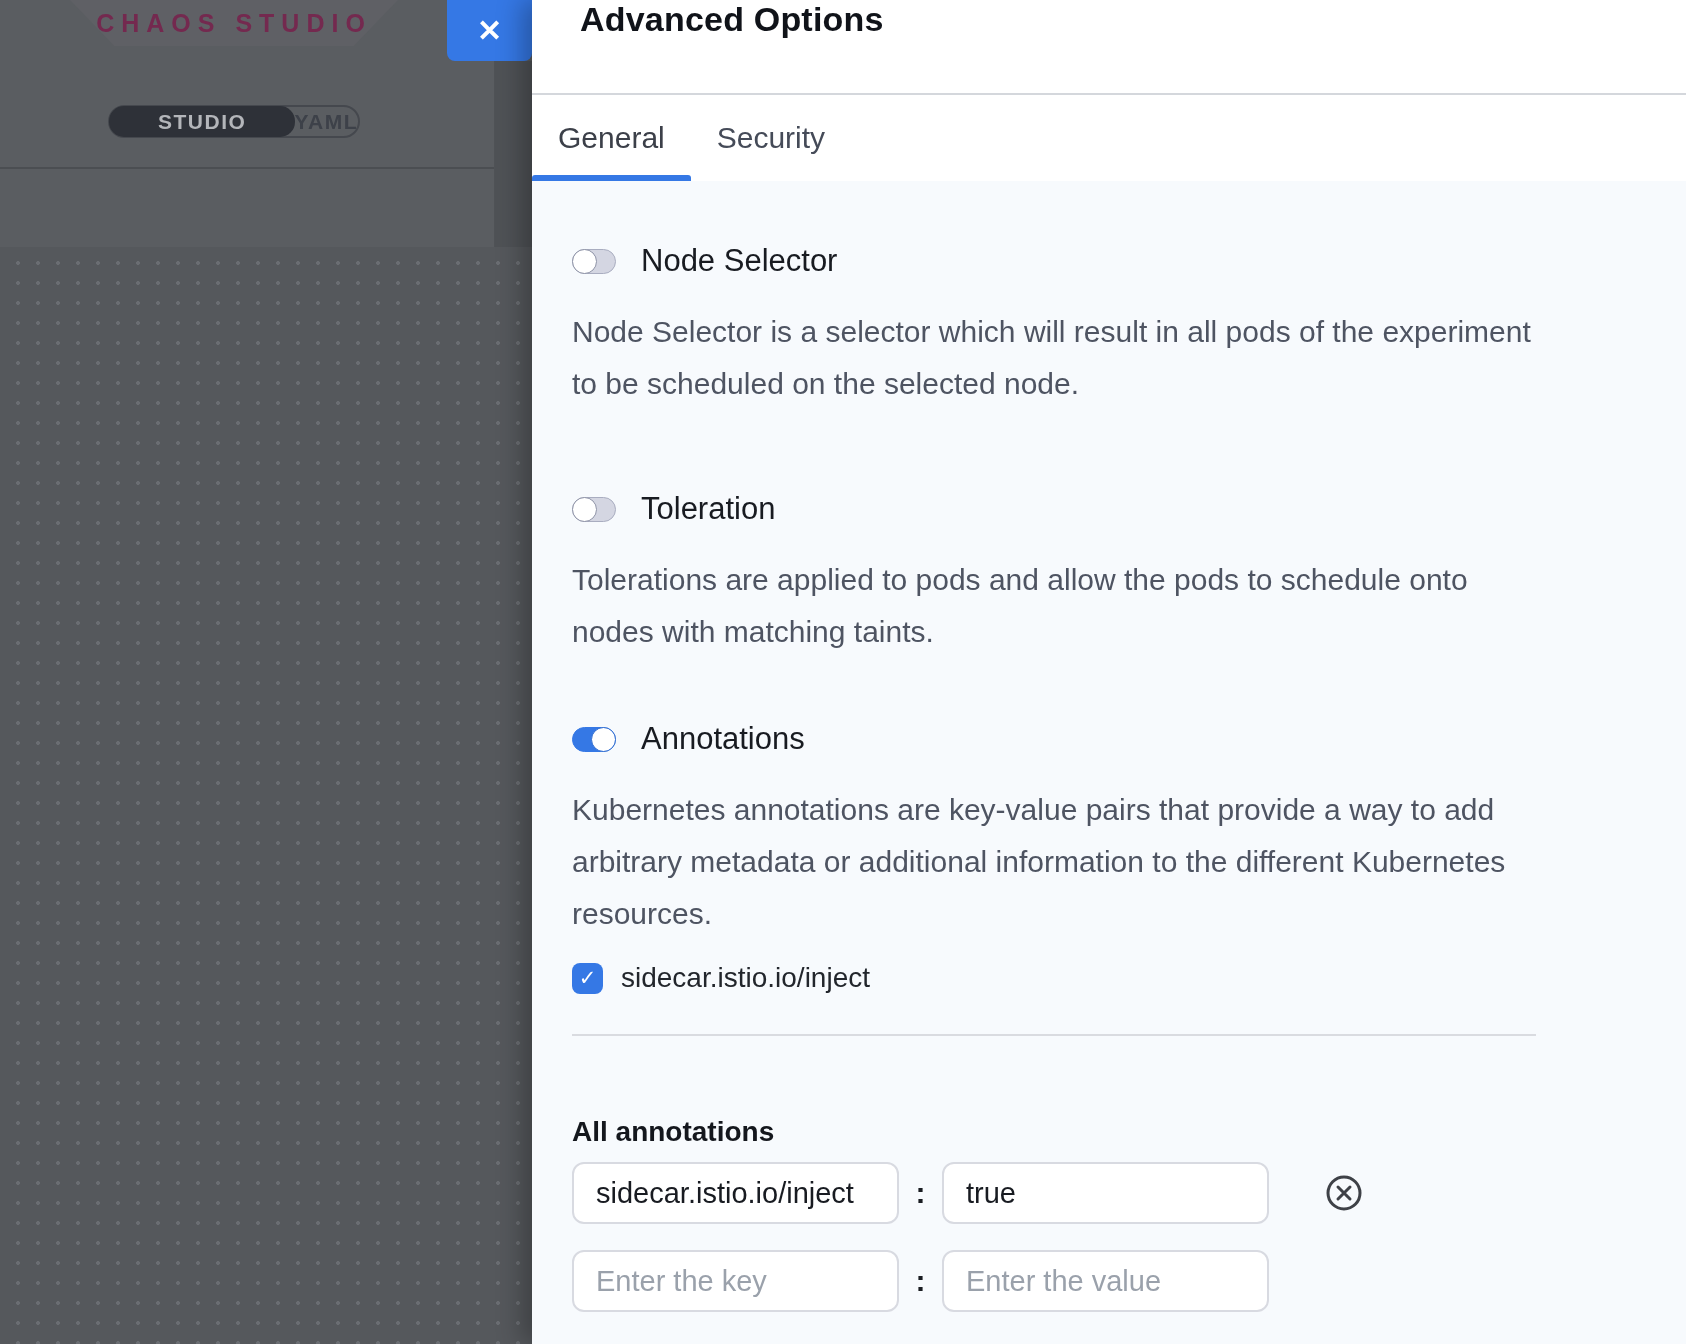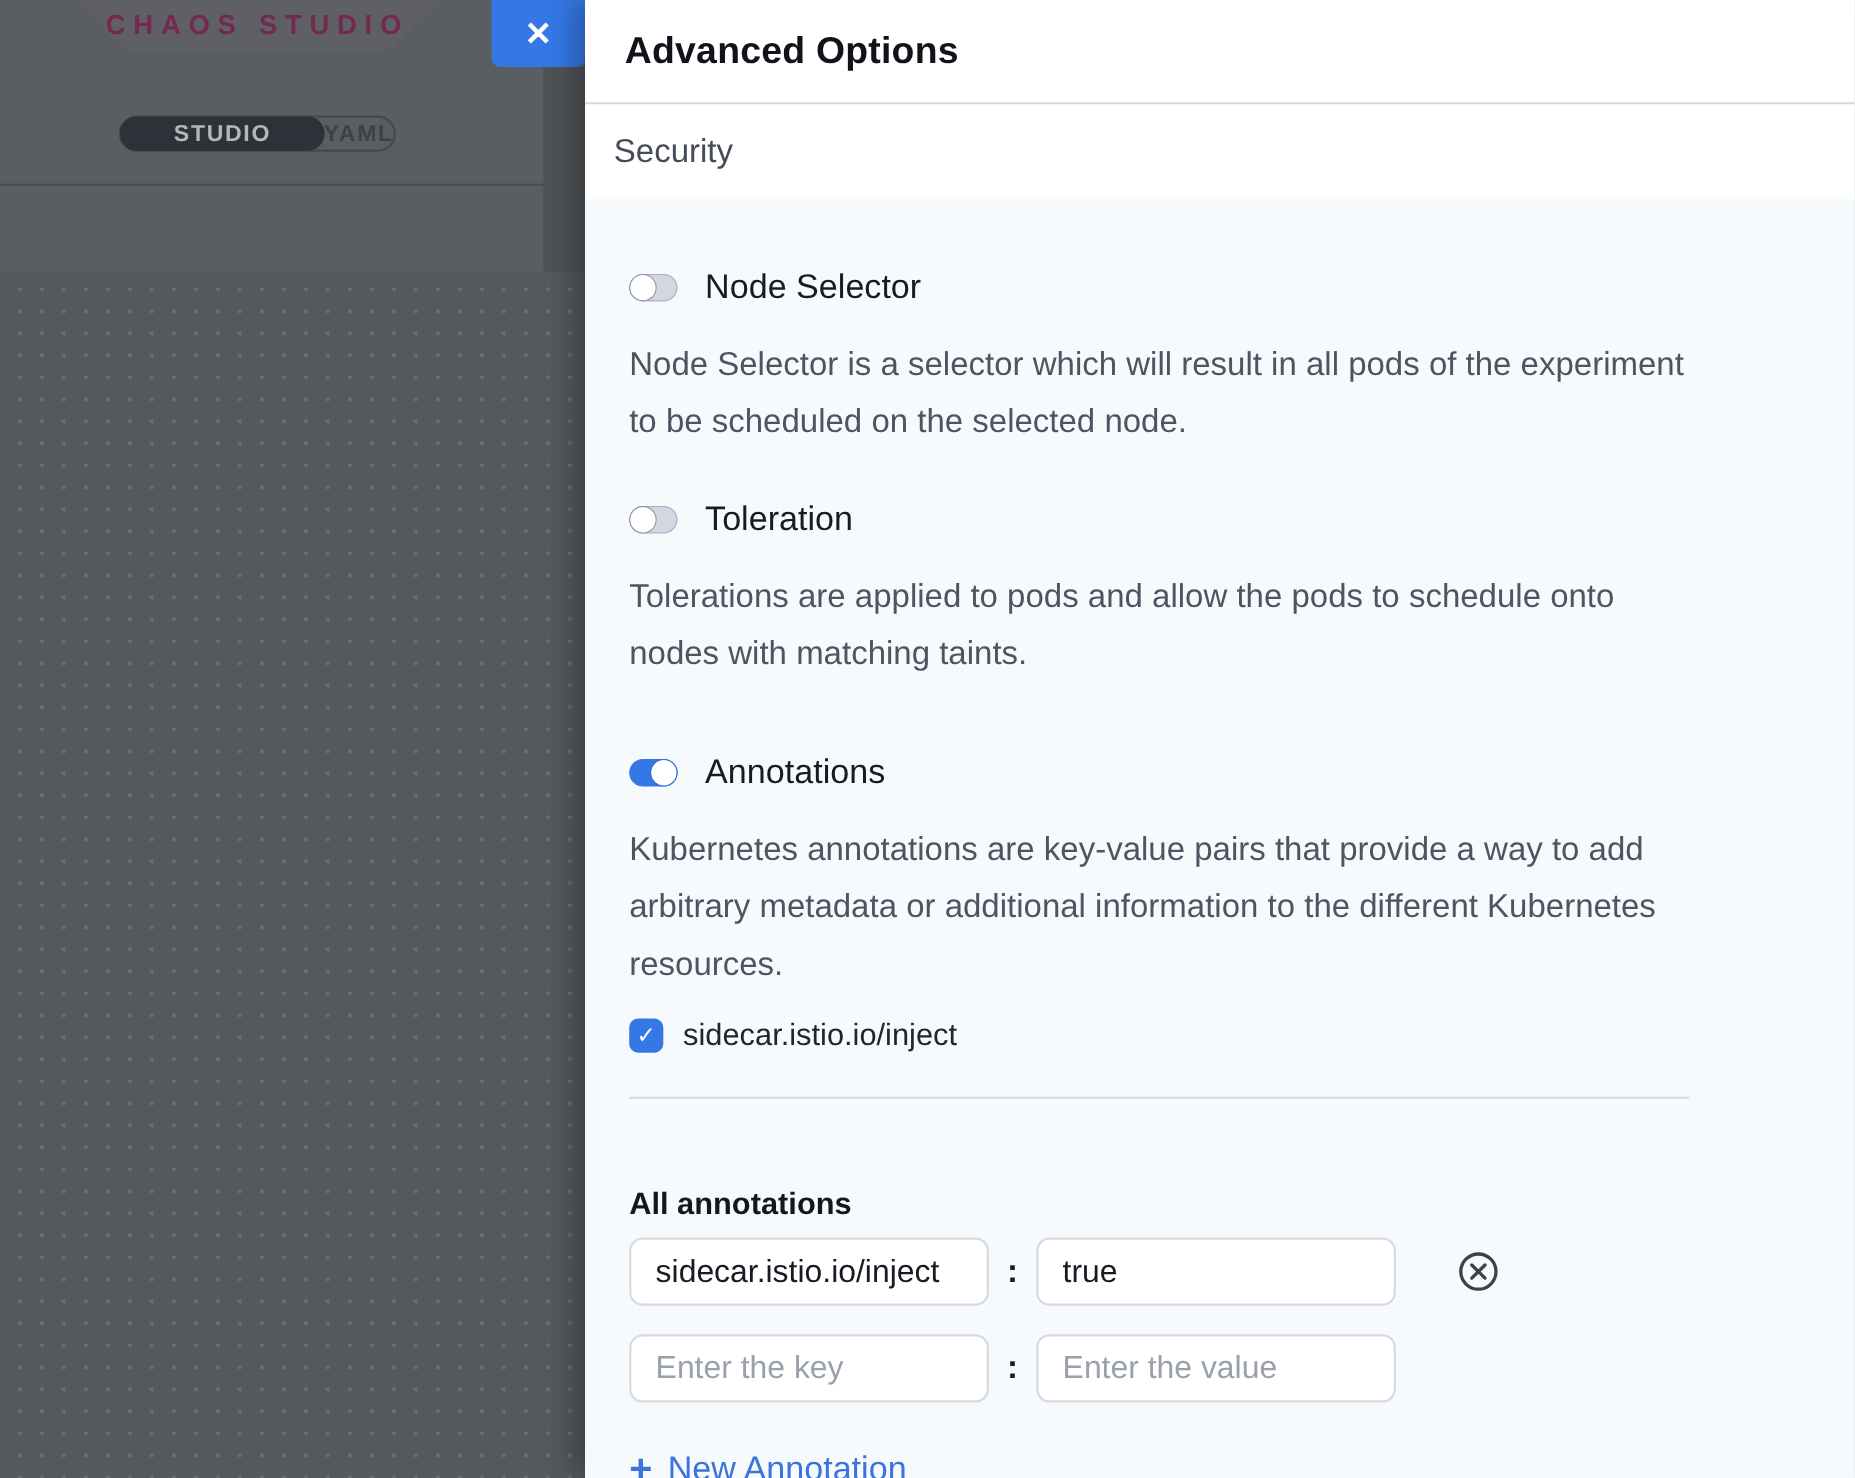--- a/index.html
+++ b/index.html
@@ -28,36 +28,36 @@
   .pill-seg.yaml { color:#3d4149; }
 
   
   .close-btn { position:absolute; left:447px; top:0; width:85px; height:61px; background:#3578e5;
     border:none; border-radius:0 0 8px 8px; display:flex; align-items:center; justify-content:center;
     color:#ffffff; font-size:30px; font-weight:bold; cursor:pointer; }
 
   
   .panel { position:absolute; left:532px; top:0; width:1154px; height:1344px; background:#ffffff;
     box-shadow:-10px 0 24px rgba(0,0,0,0.28); display:flex; flex-direction:column; }
-  .panel-header { height:95px; display:flex; align-items:center; padding-left:36px;
+  .panel-header { height:95px; display:flex; padding-left:48px;
     border-bottom:2px solid #d4d7dc; background:#fff; }
   .panel-title { font-size:34px; font-weight:bold; color:#101319; letter-spacing:0.2px; }
 
   .tabs { height:86px; display:flex; background:#fff; }
   .tab { position:relative; min-width:150px; padding:0 26px; display:flex; align-items:center;
     justify-content:center; font-size:30px; color:#454b58; cursor:pointer; }
   .tab.active { color:#3c4049; }
   .tab.active::after { content:""; position:absolute; left:0; right:0; bottom:0; height:6px;
     background:#3578e5; border-radius:3px 3px 0 0; }
 
   .content { flex:1; background:#f7fafd; padding:62px 40px 12px 40px; overflow:hidden; }
 
   
   .toggle-row { display:flex; align-items:center; gap:25px; }
-  .toggle-row.m1 { margin-top:44px; }
+  .toggle-row.m1 { margin-top:81px; }
   .toggle-row.m2 { margin-top:63px; }
   .switch { position:relative; width:44px; height:25px; border-radius:13px;
     background:#d4d6e2; border:1.5px solid #a9adc0; cursor:pointer; flex:0 0 auto; }
   .switch .knob { position:absolute; top:-1px; left:-1px; width:25px; height:25px;
     border-radius:50%; background:#ffffff; border:1.5px solid #8d92a6; }
   .switch.on { background:#3578e5; border-color:#3578e5; }
   .switch.on .knob { left:auto; right:-1px; border-color:#2f6cd0; }
   .toggle-label { font-size:31px; font-weight:500; color:#181b21; }
 
   .desc { margin-top:27px; width:980px; font-size:30px; line-height:52px; color:#4e5462; }
@@ -110,20 +110,21 @@
     <span>✕</span>
   </button>
 
   <div class="panel">
 
     <div class="panel-header">
       <div class="panel-title">Advanced Options</div>
     </div>
 
     <div class="tabs">
+      <div class="tab active">General</div>
       <div class="tab">Security</div>
     </div>
 
     <div class="content">
 
       <div class="toggle-row">
         <div class="switch">
             <div class="knob"></div>
           </div>
         <div class="toggle-label">Node Selector</div>

